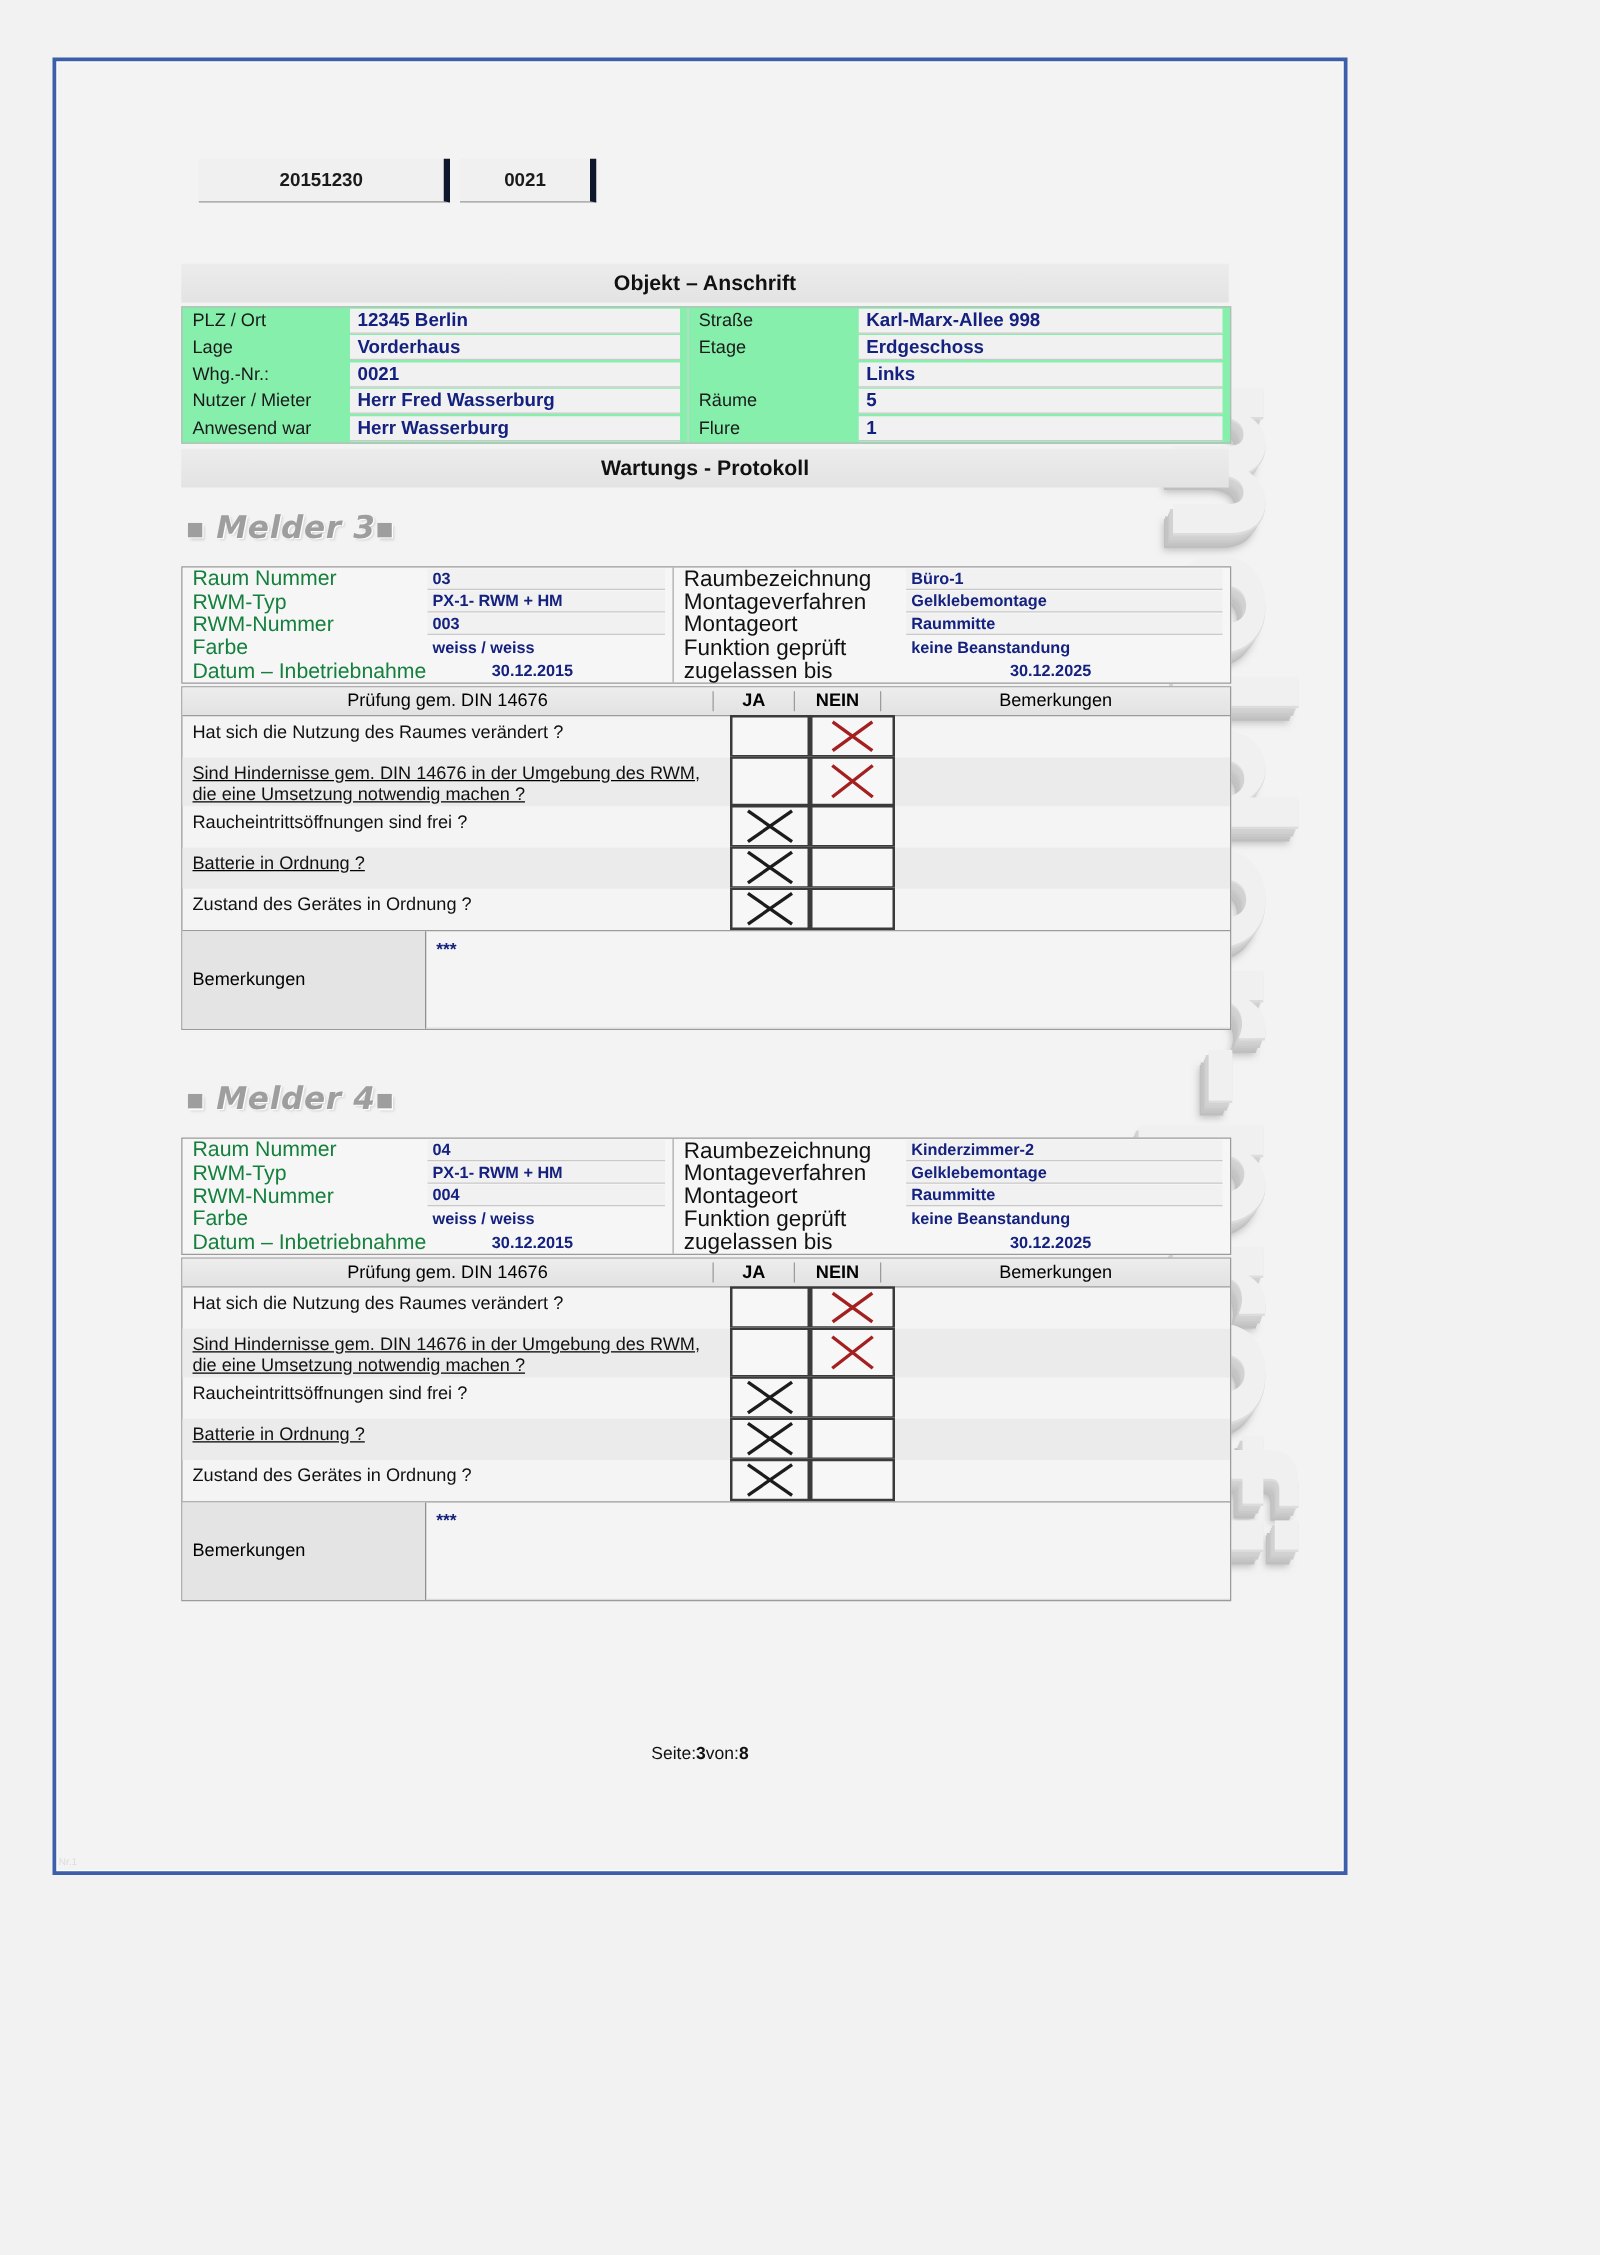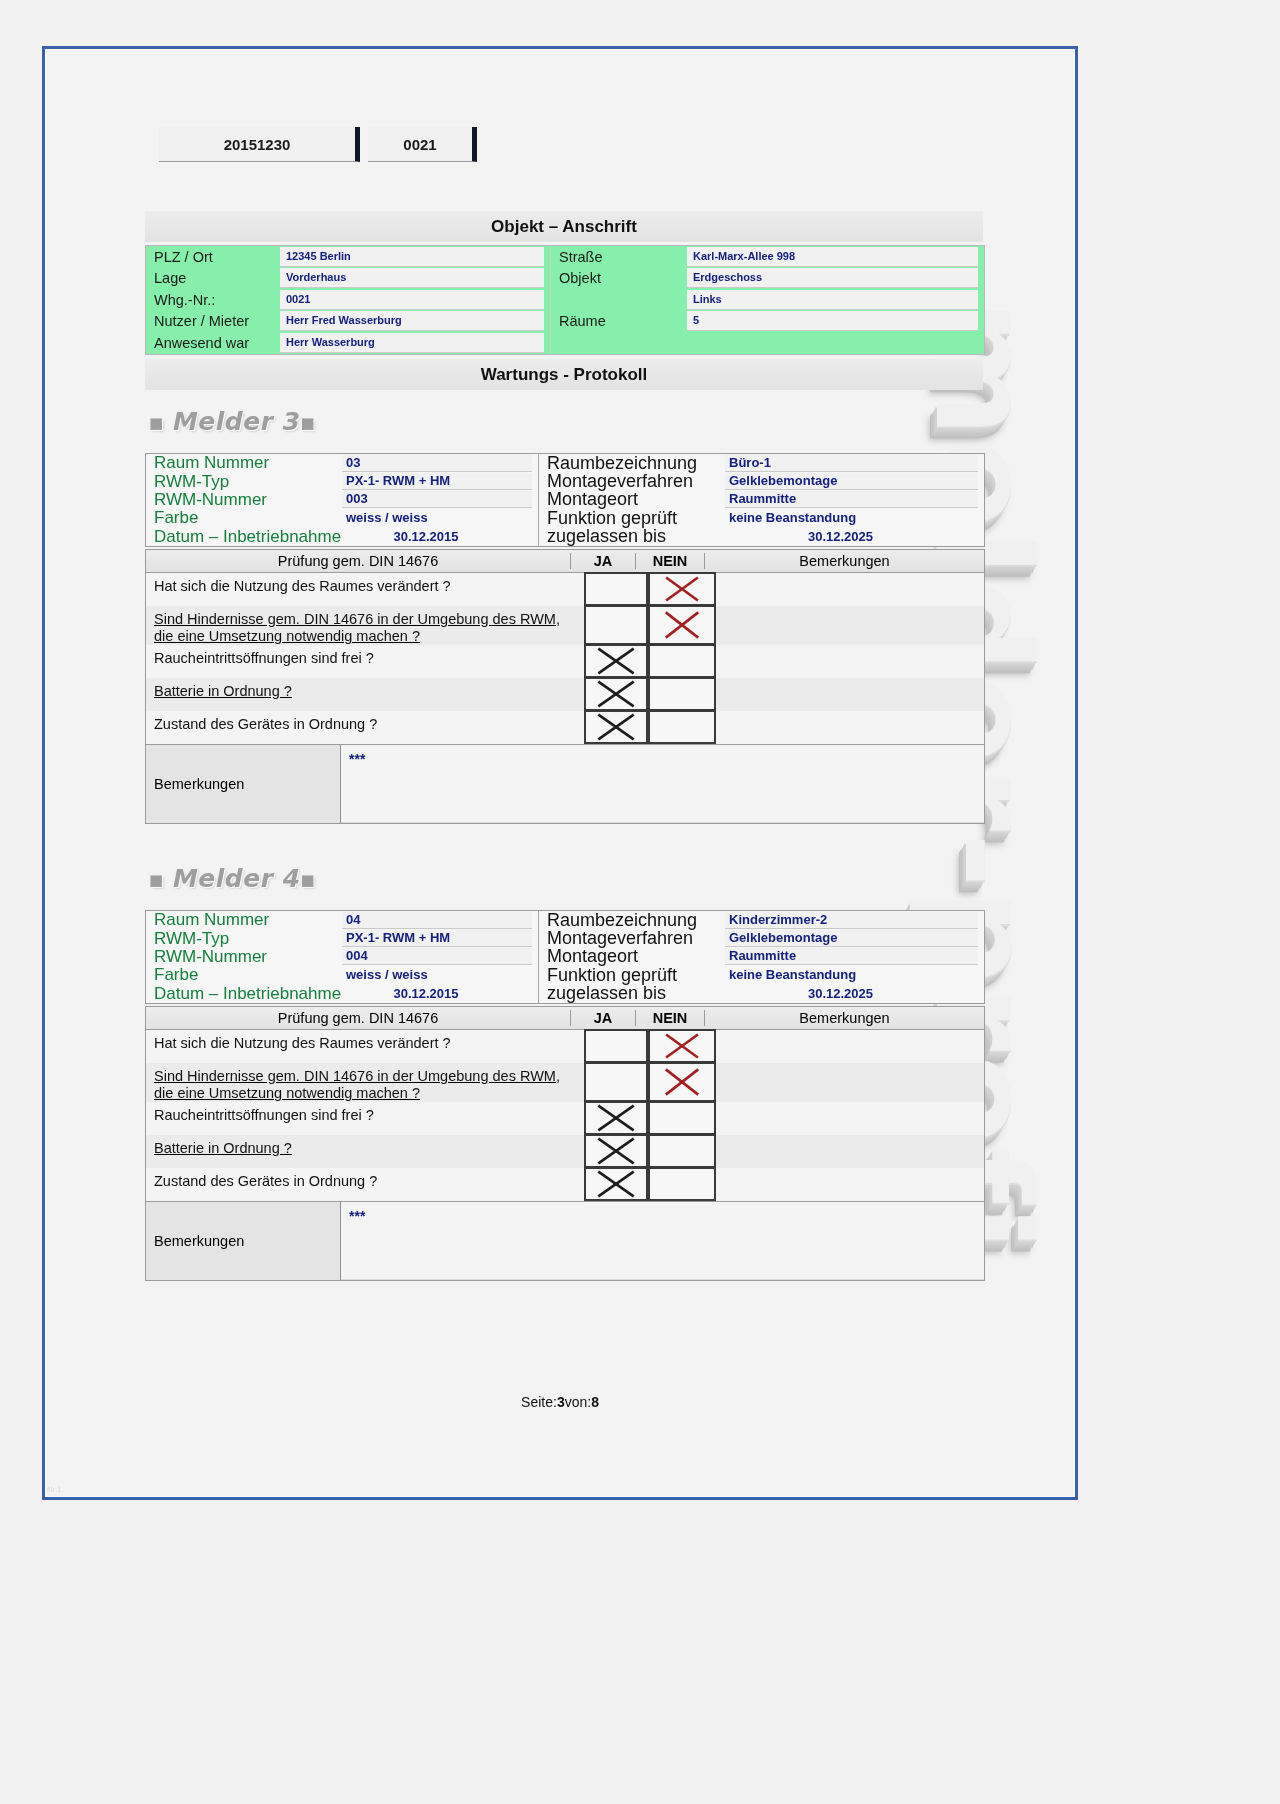--- a/index.html
+++ b/index.html
@@ -100,21 +100,21 @@
   .addr .colL{width:404px;border-right:1px solid #cfcfcf;}
   .addr .colR{width:433px;}
   .addr .row{display:flex;height:21.5px;align-items:center;}
   .lbl{
     width:126px;padding-left:8px;color:#1a1a1a;
     font-size:14.5px;
   }
   .lblR{width:128px;padding-left:8px;}
   .val{
     flex:1;margin-right:6px;
-    color:#14217e;font-weight:bold;font-size:11px;
+    color:#14217e;font-weight:bold;font-size:15px;
     background:#f1f1f1;
     border-bottom:1px solid #c9c9c9;
     height:19px;line-height:19px;
     padding-left:6px;
     overflow:hidden;white-space:nowrap;
   }
 
   
   .melder-h{
     position:absolute;left:104px;
@@ -243,30 +243,34 @@
             <div class="lbl">Anwesend war</div>
             <div class="val">Herr Wasserburg</div>
           </div>
         </div>
         <div class="col colR">
           <div class="row">
             <div class="lbl lblR">Straße</div>
             <div class="val">Karl-Marx-Allee 998</div>
           </div>
           <div class="row">
-            <div class="lbl lblR">Objekt</div>
+            <div class="lbl lblR">Etage</div>
             <div class="val">Erdgeschoss</div>
           </div>
           <div class="row">
             <div class="lbl lblR"></div>
             <div class="val">Links</div>
           </div>
           <div class="row">
             <div class="lbl lblR">Räume</div>
             <div class="val">5</div>
+          </div>
+          <div class="row">
+            <div class="lbl lblR">Flure</div>
+            <div class="val">1</div>
           </div>
         </div>
       </div>
 
       <div class="bar" style="top:310px">Wartungs - Protokoll</div>
 
       <div class="melder-h" style="top:358px">
         <b>■</b>
         <span>Melder 3</span><b>■</b>
       </div>

